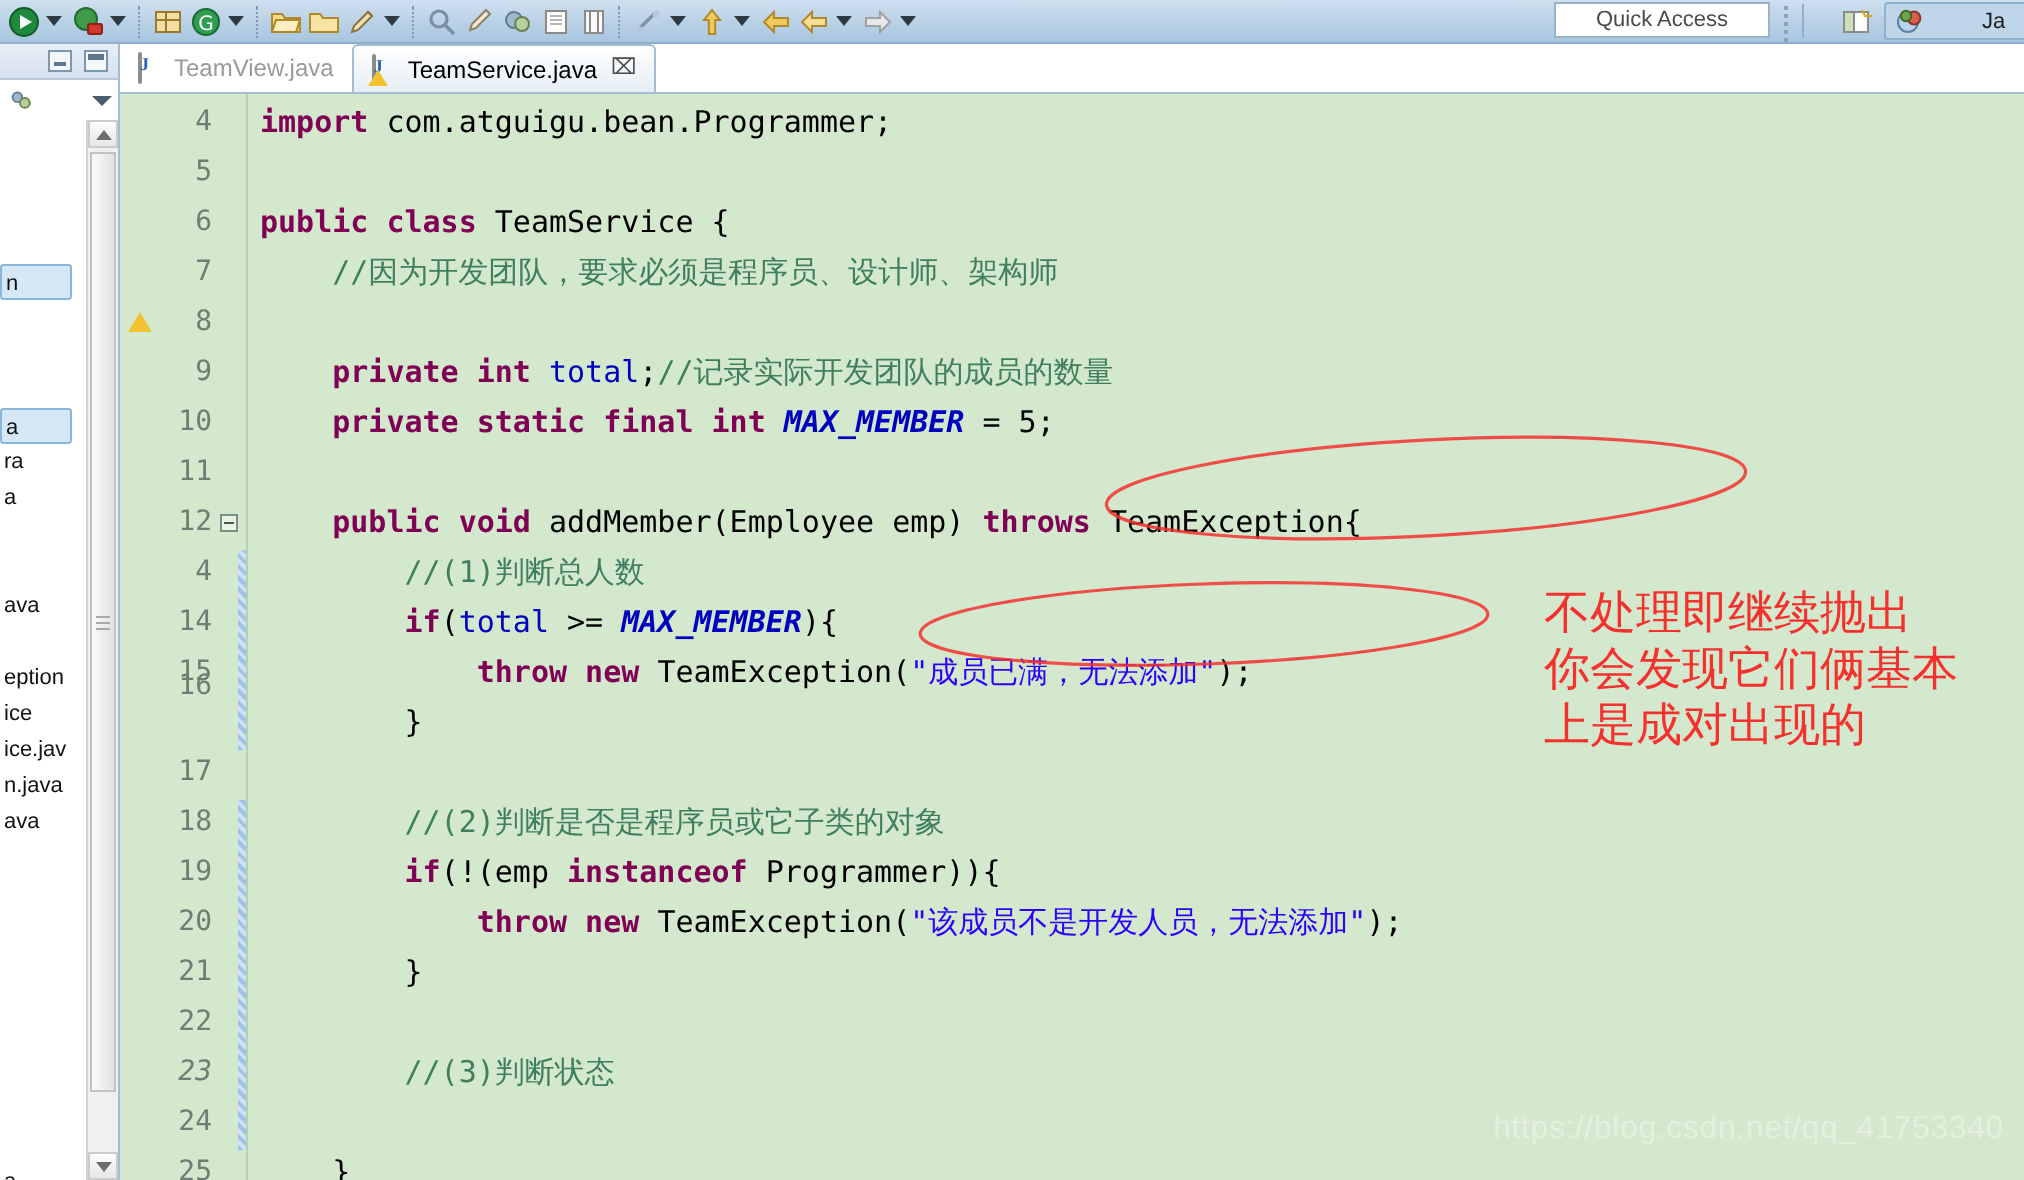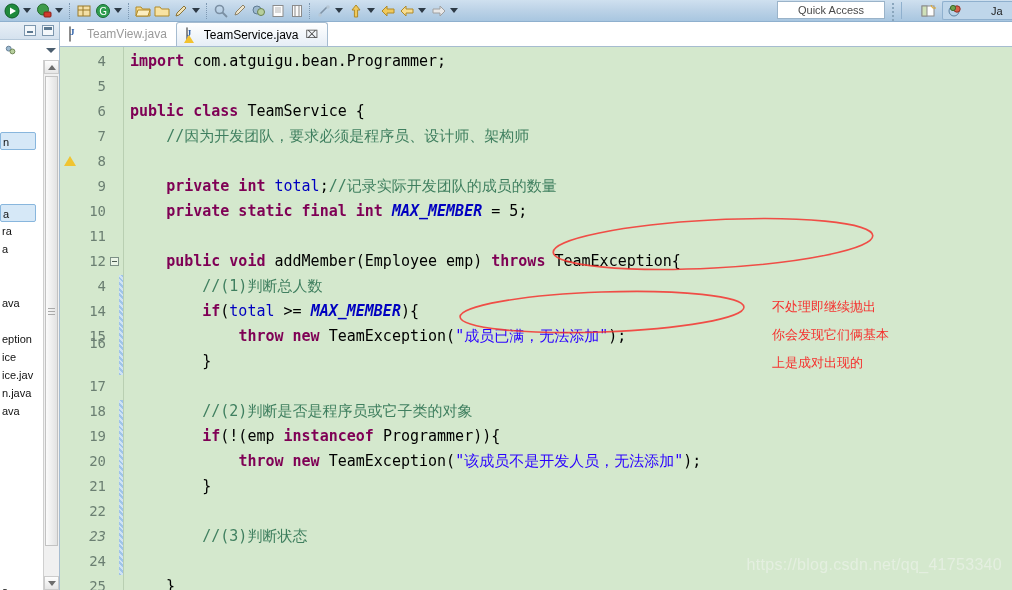--- a/index.html
+++ b/index.html
@@ -318,21 +318,21 @@
   
   .anno-svg {
     position: absolute; left: 0; top: 0;
     width: 1012px; height: 590px;
     pointer-events: none;
   }
   .anno-text {
     position: absolute;
     color: #f5312e;
     font-family: "DejaVu Sans", sans-serif;
-    font-size: 13px;
+    font-size: 23px;
     line-height: 28px;
     white-space: pre;
     font-weight: 500;
   }
   .watermark {
     position: absolute; right: 10px; bottom: 16px;
     color: #e4efe0; font-size: 16px;
     font-family: "Liberation Sans", sans-serif;
     letter-spacing: 0.3px;
   }

